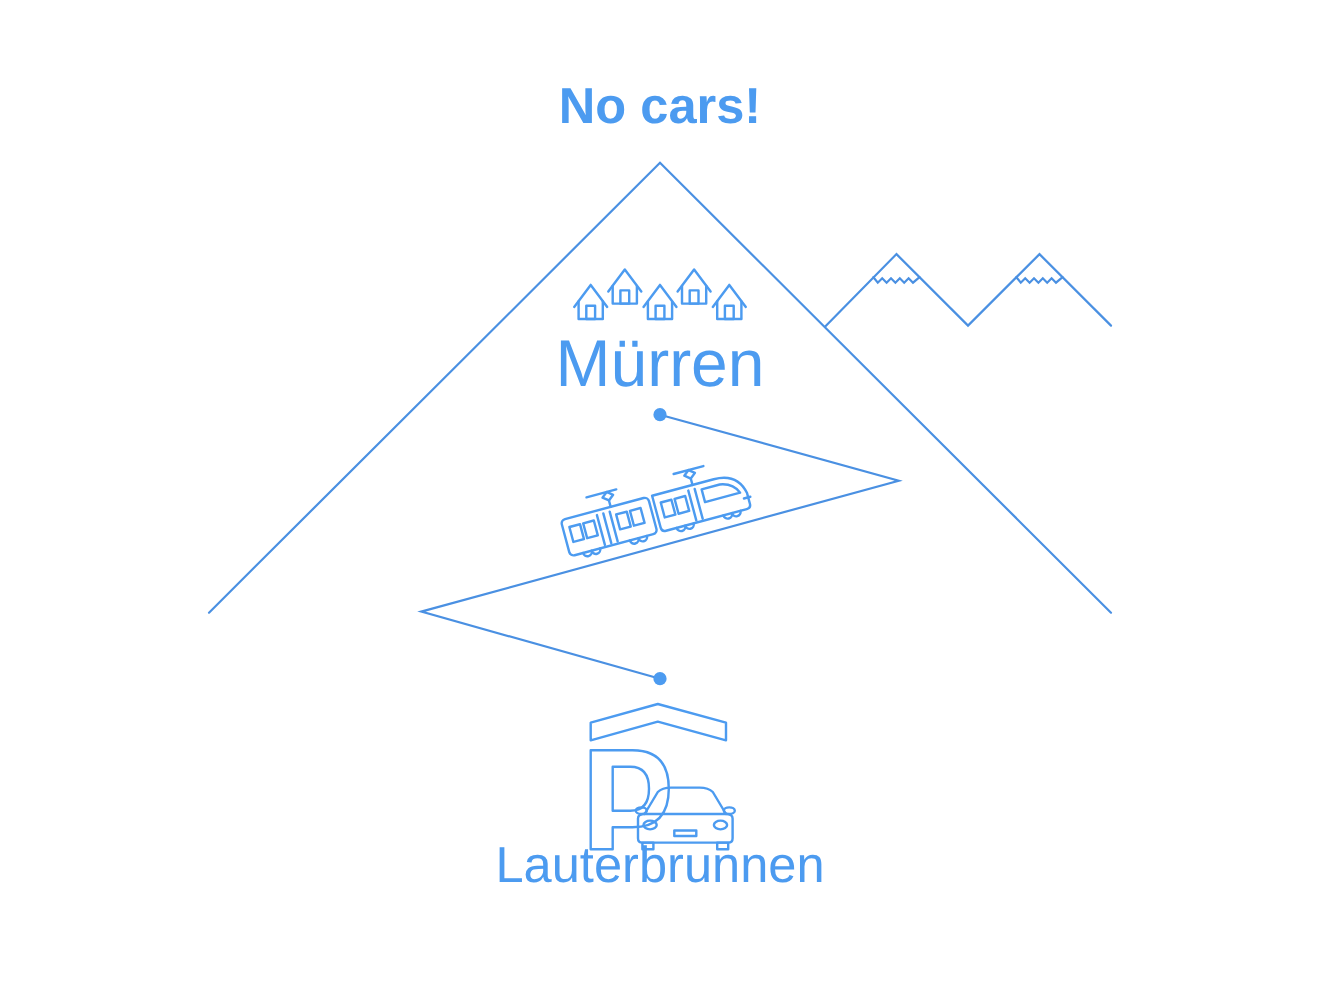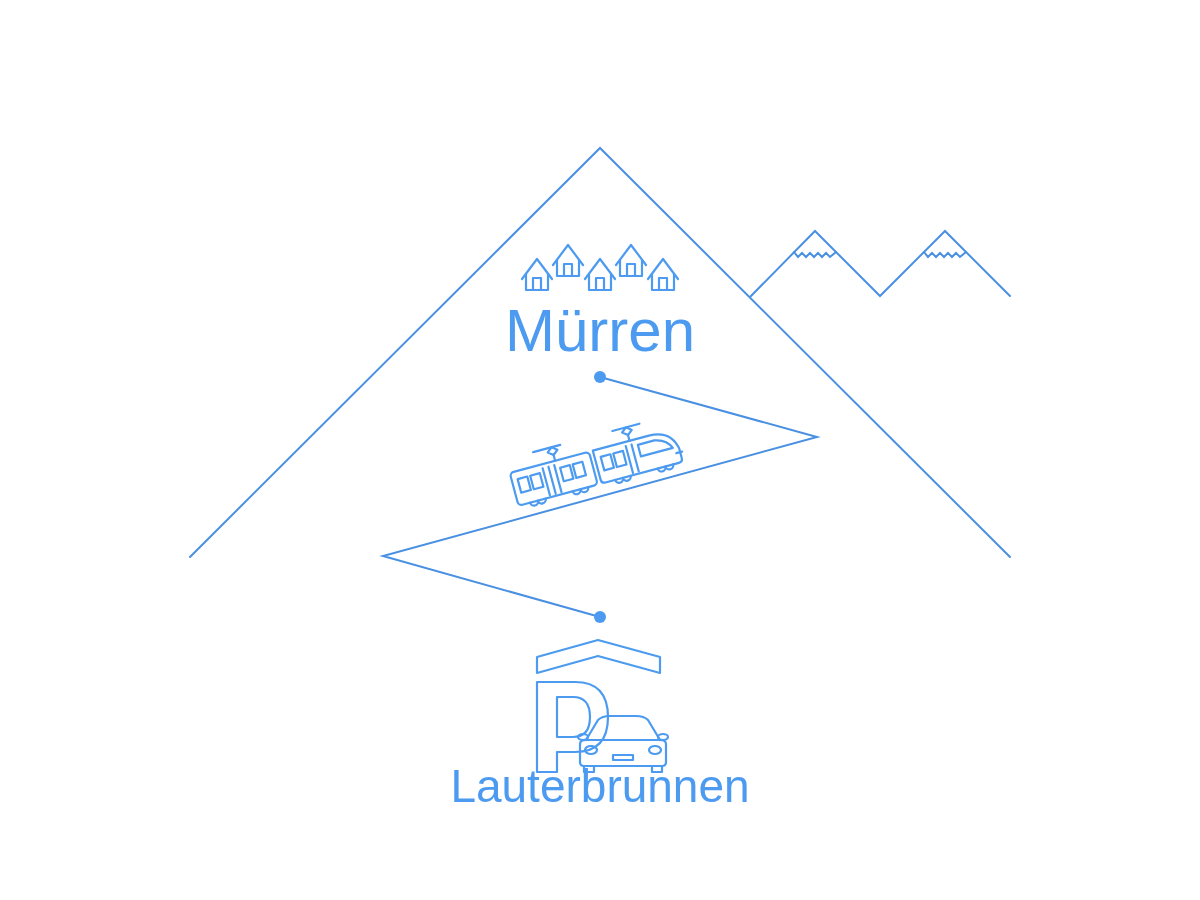--- a/index.html
+++ b/index.html
@@ -168,15 +168,16 @@
         <ellipse class="ic" cx="655" cy="750" rx="6" ry="4"></ellipse>
         <rect class="ic" x="613" y="755" width="20" height="5"></rect>
         <rect class="ic" x="584" y="766" width="10" height="6"></rect>
         <rect class="ic" x="652" y="766" width="10" height="6"></rect>
         <ellipse class="ic" cx="583" cy="737" rx="5" ry="3"></ellipse>
         <ellipse class="ic" cx="663" cy="737" rx="5" ry="3"></ellipse>
       </g>
     </g>
   </svg>
 
+  <div class="label title">No cars!</div>
   <div class="label murren">Mürren</div>
   <div class="label lauterbrunnen">Lauterbrunnen</div>
 </div>
 
 </body></html>

